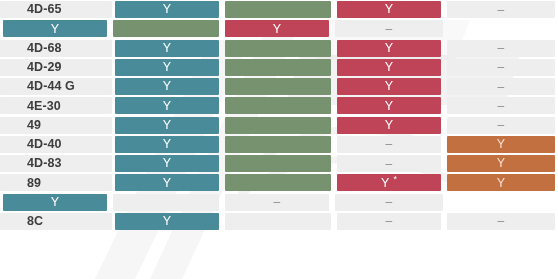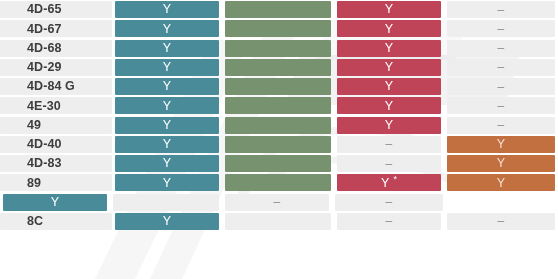--- a/index.html
+++ b/index.html
@@ -170,25 +170,20 @@
           </div>
       </div>
       <div class="cell col-d">
         <div class="cell-inner">
             <span class="mark dash">–</span>
           </div>
       </div>
     </div>
 
     <div class="row">
-      <div class="cell col-label">
-        <div class="cell-inner">
-            <span>4D-67</span>
-          </div>
-      </div>
       <div class="cell col-a">
         <div class="cell-inner fill-teal">
             <span class="mark y">Y</span>
           </div>
       </div>
       <div class="cell col-b">
         <div class="cell-inner fill-green">
             <span class="mark y"></span>
           </div>
       </div>
@@ -256,21 +251,21 @@
       <div class="cell col-d">
         <div class="cell-inner">
             <span class="mark dash">–</span>
           </div>
       </div>
     </div>
 
     <div class="row">
       <div class="cell col-label">
         <div class="cell-inner">
-            <span>4D-84 G</span>
+            <span>4D-44 G</span>
           </div>
       </div>
       <div class="cell col-a">
         <div class="cell-inner fill-teal">
             <span class="mark y">Y</span>
           </div>
       </div>
       <div class="cell col-b">
         <div class="cell-inner fill-green">
             <span class="mark y"></span>

